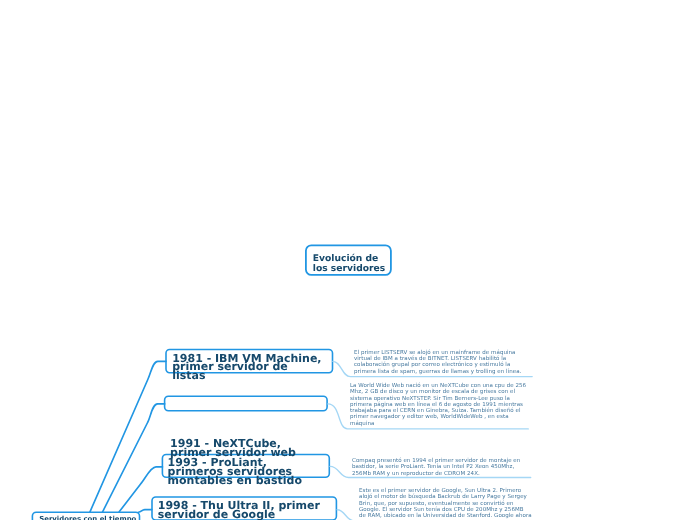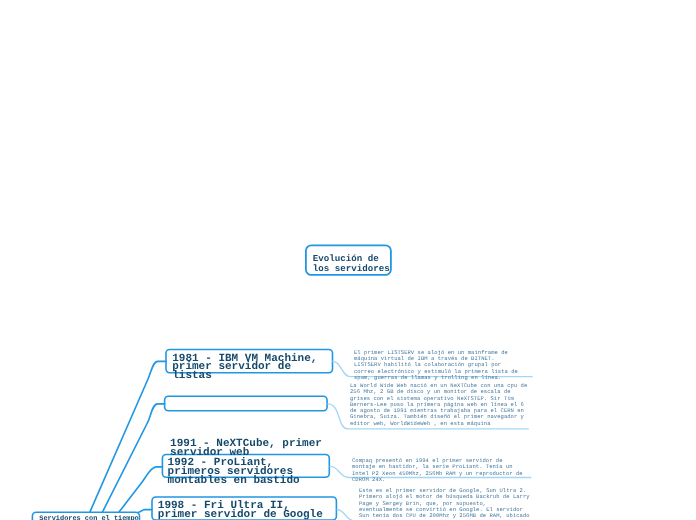--- a/index.html
+++ b/index.html
@@ -1,20 +1,20 @@
 <!DOCTYPE html>
 <html><head>
 <meta charset="utf-8">
 <title>Evolucion de los servidores</title>
 <style>
   html,body{margin:0;padding:0;}
   body{width:696px;height:520px;background:#ffffff;overflow:hidden;
        font-family:"DejaVu Sans","Liberation Sans",sans-serif;
        -webkit-font-smoothing:antialiased;text-rendering:geometricPrecision;}
-  #canvas{position:relative;width:696px;height:520px;font-family:Liberation Mono, monospace;}
+  #canvas{position:relative;width:696px;height:520px;}
   svg.links{position:absolute;left:0;top:0;width:696px;height:520px;}
   .node{position:absolute;box-sizing:border-box;background:transparent;
         border:0;color:#16496b;
         font-weight:bold;white-space:pre-line;display:flex;
         align-items:center;overflow:visible;z-index:3;}
   .node > span{display:block;width:100%;}
   .root{left:305px;top:244.4px;width:86.8px;height:31.4px;
         font-size:9.16px;line-height:10.3px;
         padding:9.4px 0 0 7.8px;align-items:flex-start;}
   .hub{left:31.6px;top:511.4px;width:108.7px;height:15.9px;font-size:6.92px;
@@ -68,24 +68,24 @@
     <span>Servidores con el tiempo</span>
   </div>
 
   <div class="node leaf leaf1">
     <span>1981 - IBM VM Machine, primer servidor de listas</span>
   </div>
   <div class="node leaf leaf2">
     <span>1991 - NeXTCube, primer servidor web</span>
   </div>
   <div class="node leaf leaf3">
-    <span>1992 - ProLiant, primeros servidores montables en bastido</span>
+    <span>1993 - ProLiant, primeros servidores montables en bastido</span>
   </div>
   <div class="node leaf leaf4">
-    <span>1998 - Fri Ultra II, primer servidor de Google</span>
+    <span>1998 - Thu Ultra II, primer servidor de Google</span>
   </div>
 
   <div class="note note1">El primer LISTSERV se alojó en un mainframe de máquina virtual de IBM a través de BITNET. LISTSERV habilitó la colaboración grupal por correo electrónico y estimuló la primera lista de spam, guerras de llamas y trolling en línea.</div>
   <div class="note note2">La World Wide Web nació en un NeXTCube con una cpu de 256 Mhz, 2 GB de disco y un monitor de escala de grises con el sistema operativo NeXTSTEP. Sir Tim Berners-Lee puso la primera página web en línea el 6 de agosto de 1991 mientras trabajaba para el CERN en Ginebra, Suiza. También diseñó el primer navegador y editor web, WorldWideWeb , en esta máquina</div>
   <div class="note note3">Compaq presentó en 1994 el primer servidor de montaje en bastidor, la serie ProLiant. Tenía un Intel P2 Xeon 450Mhz, 256Mb RAM y un reproductor de CDROM 24X.</div>
   <div class="note note4">Este es el primer servidor de Google, Sun Ultra 2. Primero alojó el motor de búsqueda Backrub de Larry Page y Sergey Brin, que, por supuesto, eventualmente se convirtió en Google. El servidor Sun tenía dos CPU de 200Mhz y 256MB de RAM, ubicado en la Universidad de Stanford. Google ahora</div>
 
 </div>
 
 </body></html>

